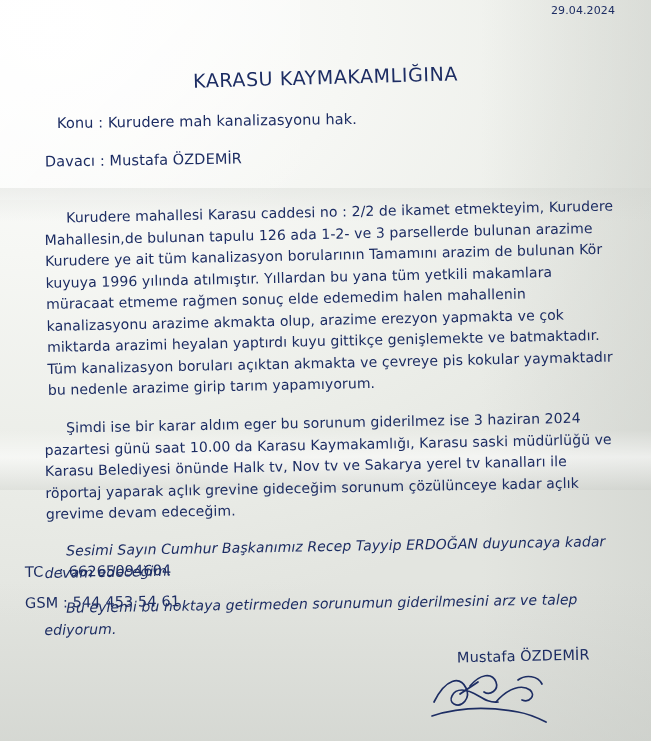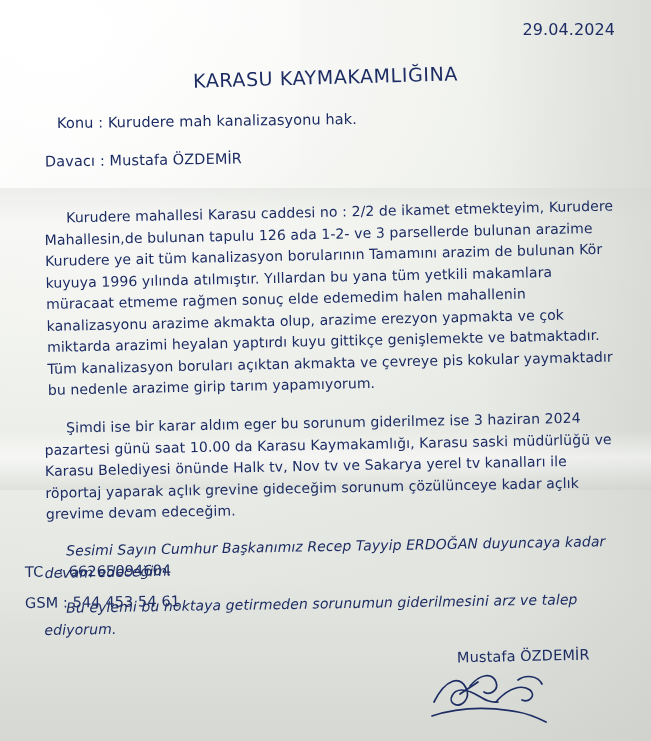--- a/index.html
+++ b/index.html
@@ -51,22 +51,22 @@
 
   .hw {
     font-family: "DejaVu Sans", sans-serif;
     color: #1d2d63;
     letter-spacing: 0.1px;
   }
 
   .date {
     position: absolute;
     right: 36px;
-    top: 20px;
-    font-size: 16px;
+    top: 4px;
+    font-size: 11px;
   }
 
   .title {
     position: absolute;
     left: 0;
     right: 0;
     top: 66px;
     text-align: center;
     font-size: 19px;
     letter-spacing: 0.6px;

